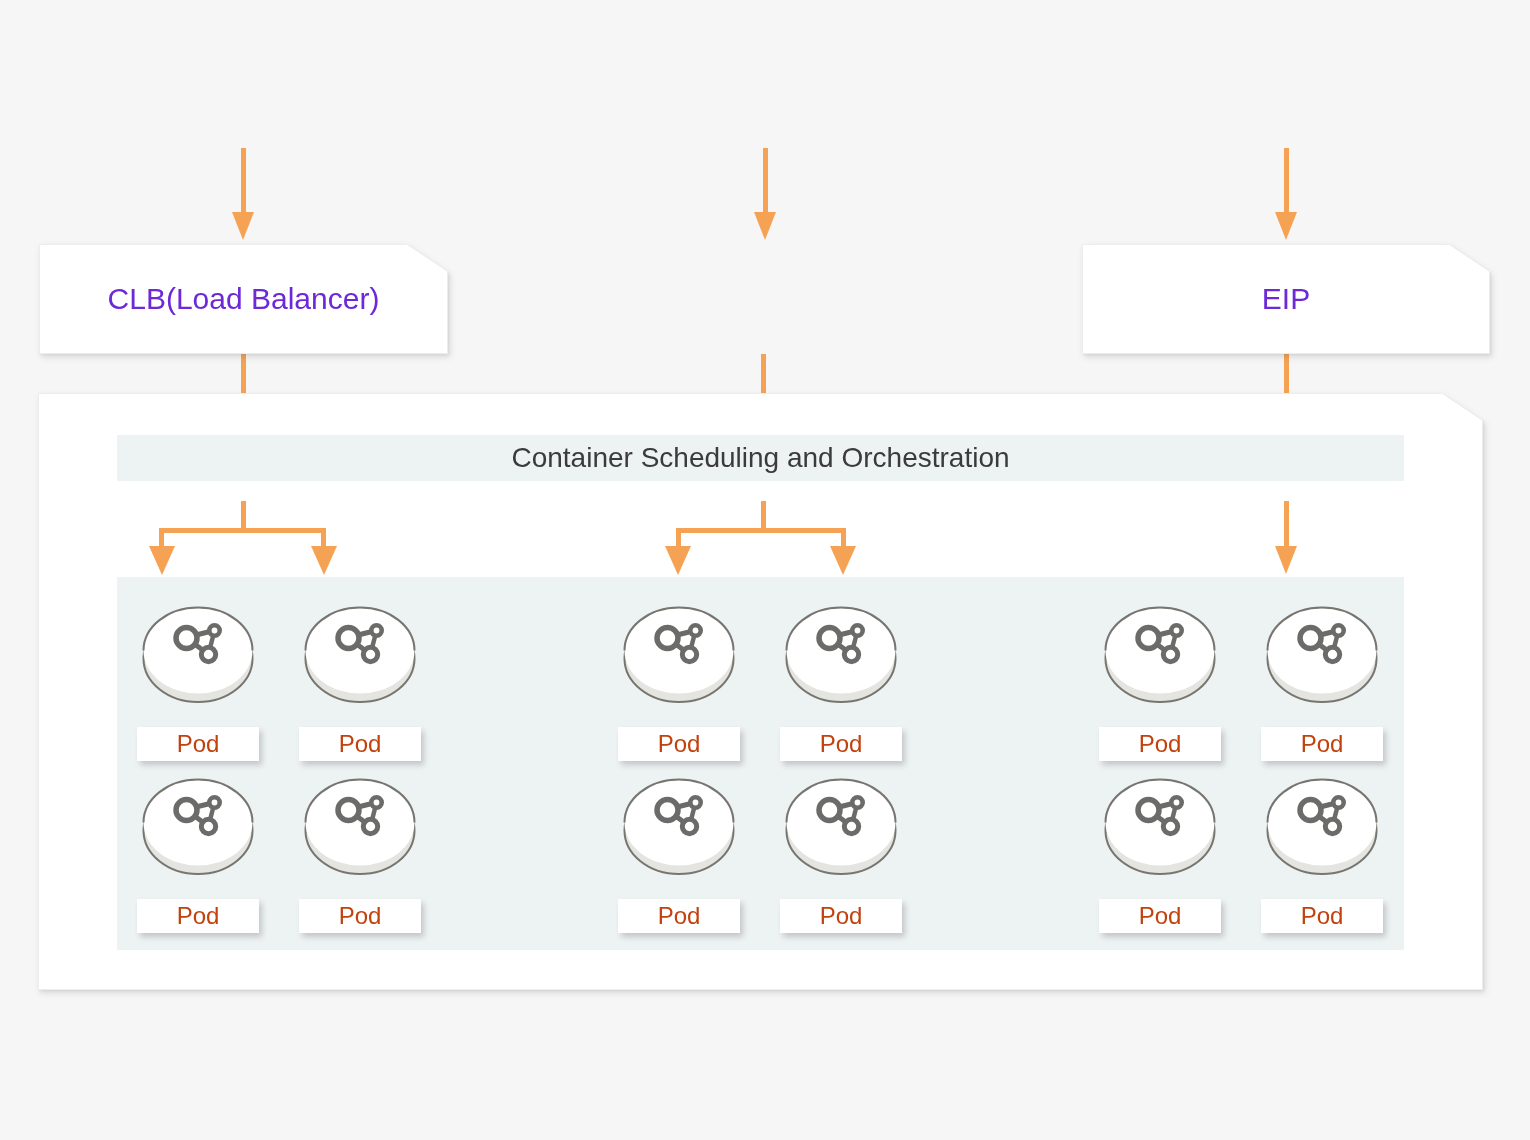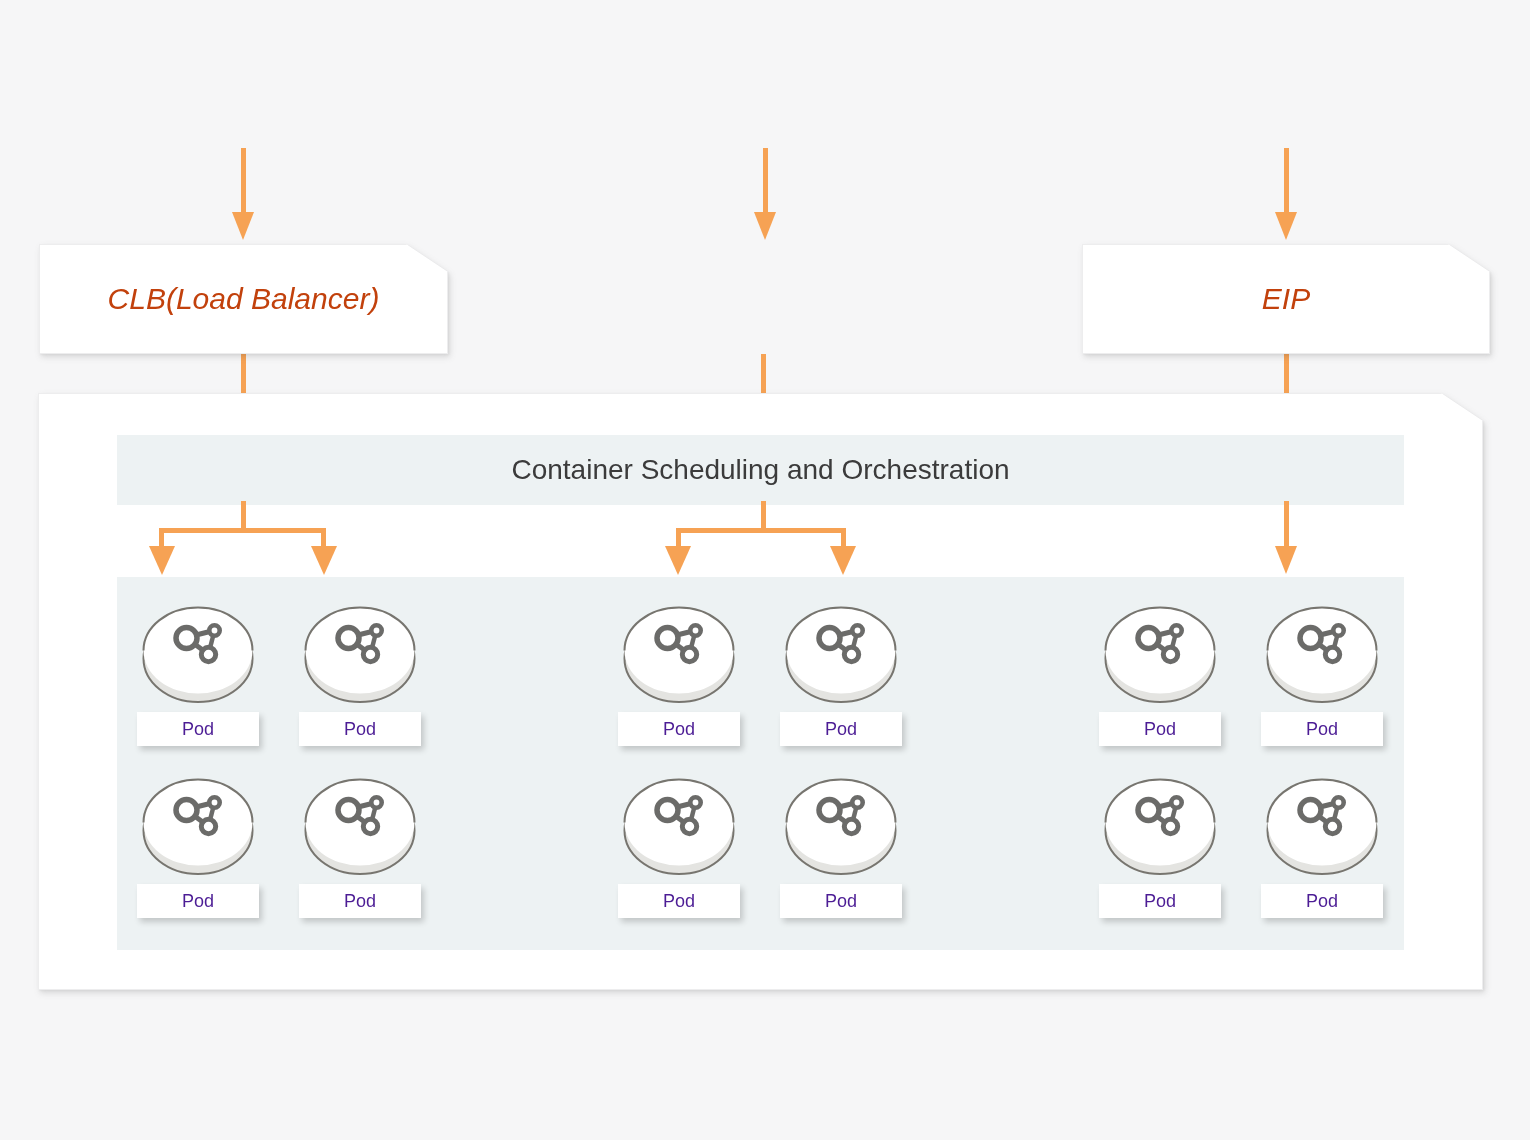--- a/index.html
+++ b/index.html
@@ -4,36 +4,36 @@
 <style>
   html,body{margin:0;padding:0;background:#F6F6F7;}
   .stage{position:relative;width:1530px;height:1140px;background:#F6F6F7;overflow:hidden;
          font-family:"Liberation Sans",sans-serif;color:#3D3D3D;}
 
   
   .notch-wrap{position:absolute;filter:drop-shadow(2px 3px 3px rgba(60,60,60,0.16)) drop-shadow(1px 1px 1px rgba(0,0,0,0.05));}
   .notch{width:100%;height:100%;background:#FFFFFF;border:1px solid #EDEDEE;box-sizing:border-box;
          clip-path:polygon(0 0, calc(100% - 42px) 0, 100% 28px, 100% 100%, 0 100%);}
   .node-box{display:flex;align-items:center;justify-content:center;}
-  .node-label{font-size:30px;color:#c2410c;font-style:italic;}
+  .node-label{font-size:30px;color:#6d28d9;}
 
   
   .stem{position:absolute;width:5px;background:#F6A254;}
   .hbar{position:absolute;height:5px;background:#F6A254;}
   .head{position:absolute;width:0;height:0;border-left:11px solid transparent;border-right:11px solid transparent;border-top:28px solid #F6A254;}
   .head.wide{border-left-width:13px;border-right-width:13px;border-top-width:29px;}
 
   
   .panel{position:absolute;background:#EDF2F3;}
   .banner{display:flex;align-items:center;justify-content:center;font-size:28px;color:#3B3B3B;}
 
   
   .pod{position:absolute;width:122px;text-align:center;}
   .pod svg{display:block;margin:0 auto;}
-  .pod-tag{margin-top:9px;height:34px;line-height:34px;background:#FFFFFF;font-size:18px;color:#4c1d95;
+  .pod-tag{margin-top:24px;height:34px;line-height:34px;background:#FFFFFF;font-size:24px;color:#c2410c;
            box-shadow:3px 4px 6px rgba(0,0,0,0.18);}
 </style>
 </head>
 <body>
 
 <div class="stage">
 
   <div>
     <div class="stem" style="left:240.5px;top:148px;height:66px;"></div>
     <div class="head" style="left:232px;top:212px;"></div>
@@ -48,21 +48,21 @@
   </div>
 
   <div class="stem" style="left:240.5px;top:354px;height:81px;"></div>
   <div class="stem" style="left:760.5px;top:354px;height:81px;"></div>
   <div class="stem" style="left:1283.5px;top:354px;height:81px;"></div>
 
   <div class="notch-wrap" style="left:38px;top:393px;width:1445px;height:597px;">
     <div class="notch"></div>
   </div>
 
-  <div class="panel banner" style="left:117px;top:435px;width:1287px;height:70px;">
+  <div class="panel banner" style="left:117px;top:435px;width:1287px;height:46px;">
     <span>Container Scheduling and Orchestration</span>
   </div>
 
   <div class="panel" style="left:117px;top:577px;width:1287px;height:373px;"></div>
 
   <div>
     <div class="stem" style="left:240.5px;top:501px;height:29px;"></div>
     <div class="hbar" style="left:159px;top:528px;width:167px;"></div>
     <div class="stem" style="left:159px;top:530px;height:17px;"></div>
     <div class="stem" style="left:321px;top:530px;height:17px;"></div>

